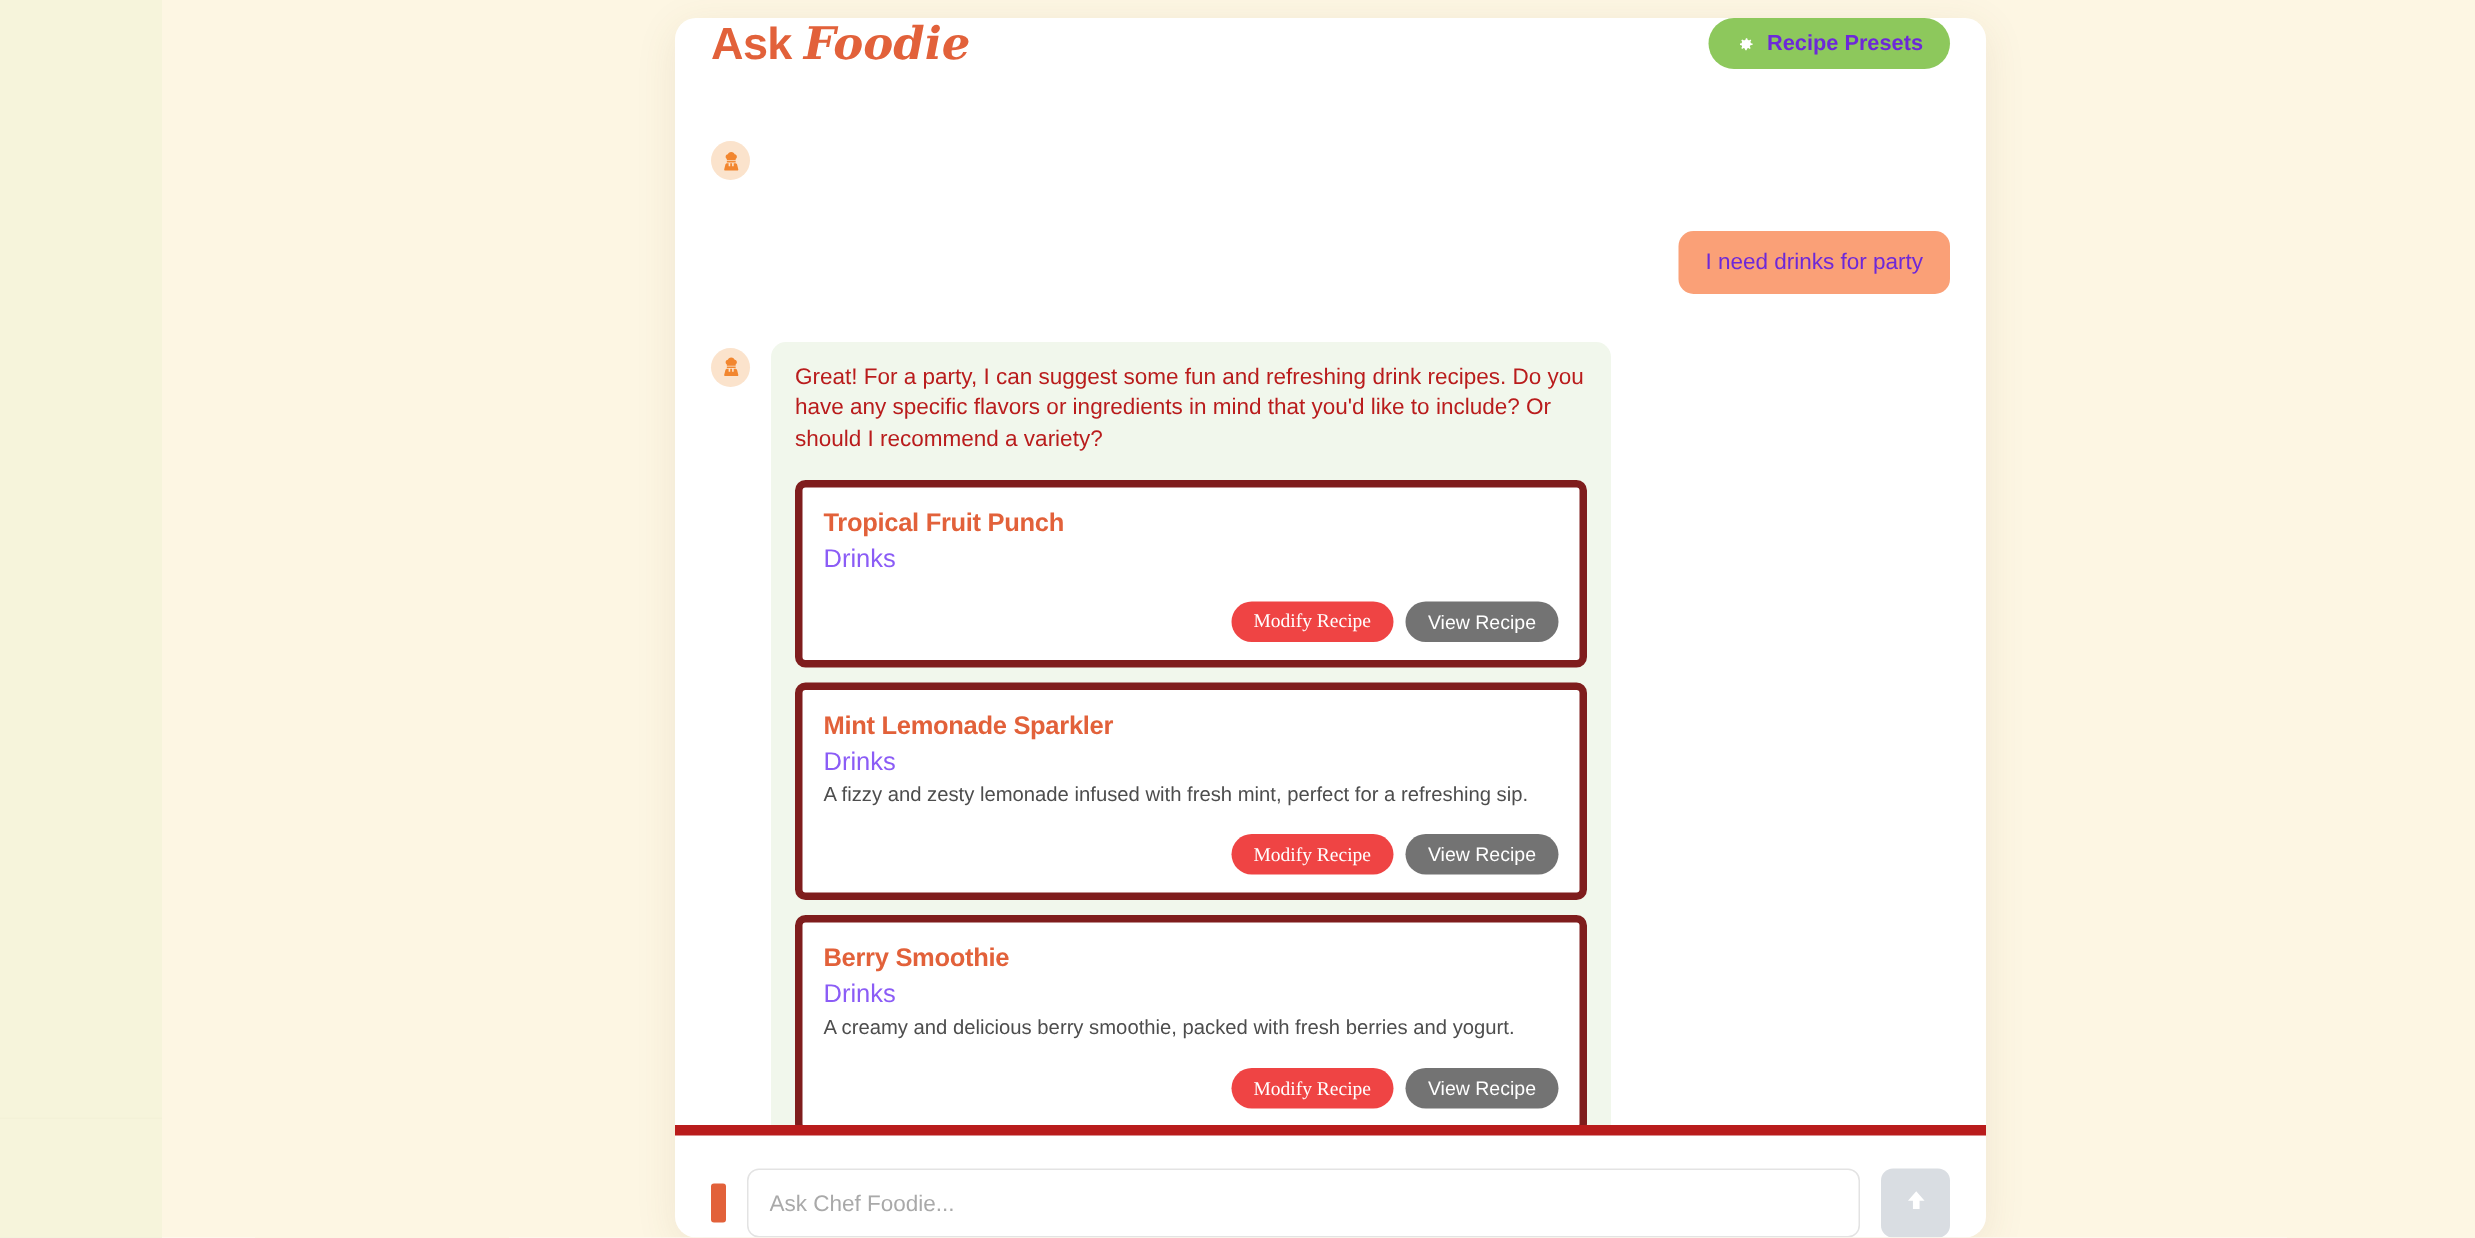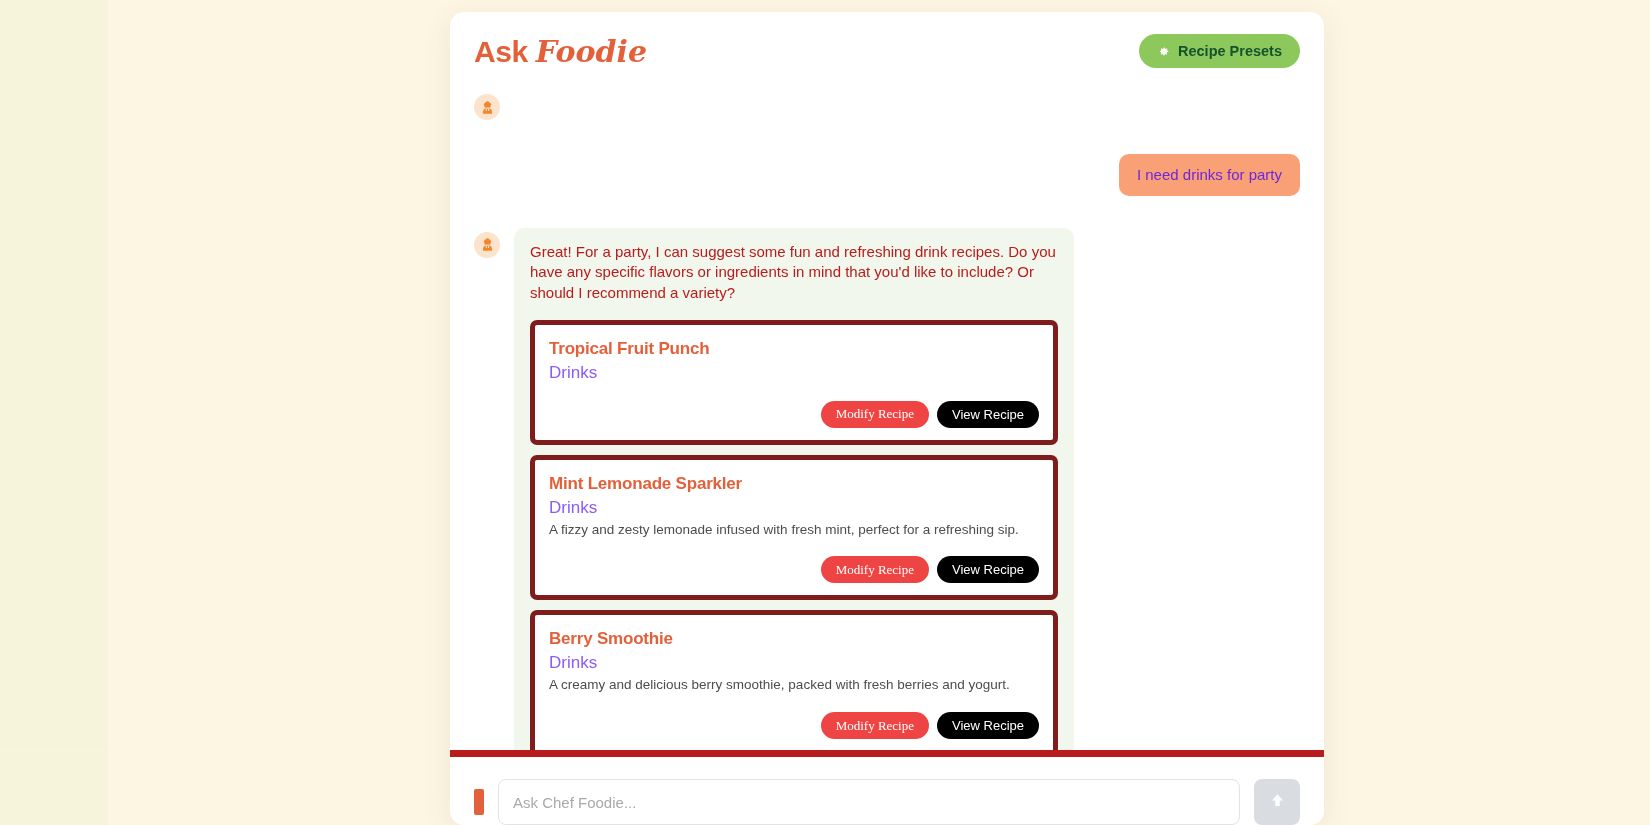--- a/index.html
+++ b/index.html
@@ -76,21 +76,21 @@
     box-shadow: 0 6px 28px rgba(120, 90, 50, 0.10);
     overflow: hidden;
     display: flex;
     flex-direction: column;
   }
 
   .modal-header {
     height: 78px;
     flex: 0 0 78px;
     display: flex;
-    align-items: center;
+    align-items: flex-start;
     justify-content: space-between;
     padding: 0 24px 0 24px;
   }
 
   .brand {
     font-size: 30px;
     white-space: nowrap;
   }
   .brand-ask {
     font-weight: bold;
@@ -103,21 +103,21 @@
     font-weight: bold;
     color: #E2613A;
     margin-left: 8px;
   }
 
   .presets-btn {
     display: inline-flex;
     align-items: center;
     gap: 8px;
     background: #8DC85C;
-    color: #14532d;
+    color: #6d28d9;
     border: none;
     border-radius: 20px;
     height: 34px;
     padding: 0 18px;
     font-size: 14.5px;
     font-weight: bold;
     font-family: "Liberation Sans", sans-serif;
     cursor: pointer;
     white-space: nowrap;
   }
@@ -227,21 +227,21 @@
     border: none;
     border-radius: 15px;
     height: 27px;
     padding: 0 15px;
     font-size: 13px;
     font-family: Liberation Serif, serif;
     cursor: pointer;
     white-space: nowrap;
   }
   .btn-view {
-    background: #000000;
+    background: #737373;
     color: #FFFFFF;
     border: none;
     border-radius: 15px;
     height: 27px;
     padding: 0 15px;
     font-size: 13px;
     font-family: "Liberation Sans", sans-serif;
     cursor: pointer;
     white-space: nowrap;
   }

